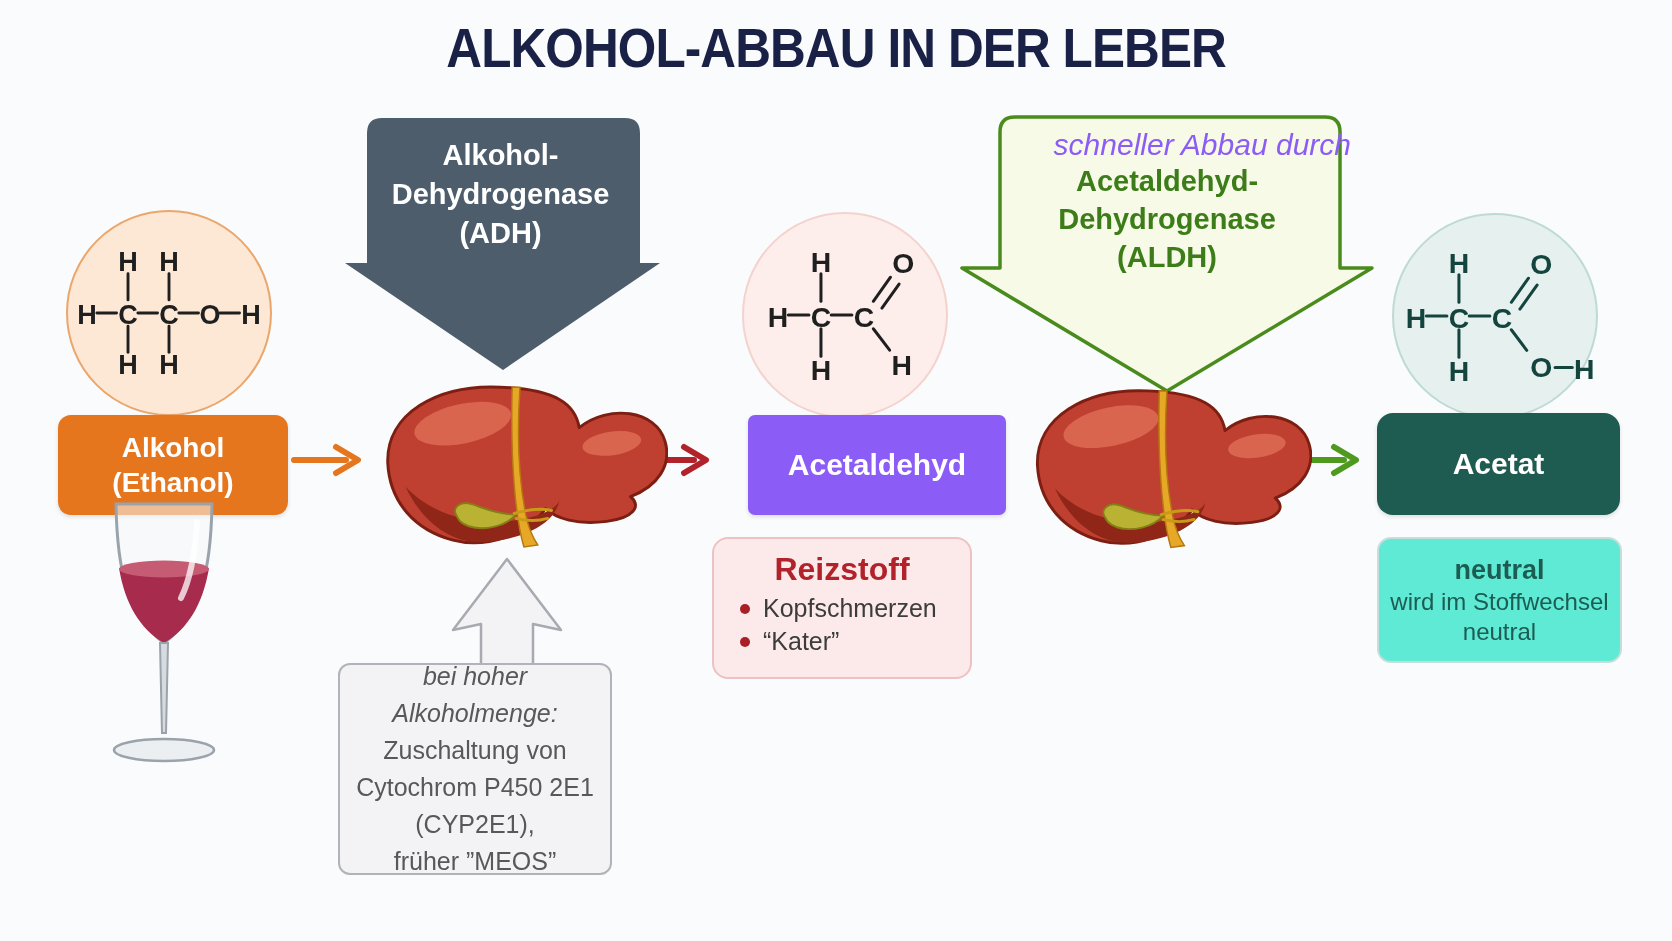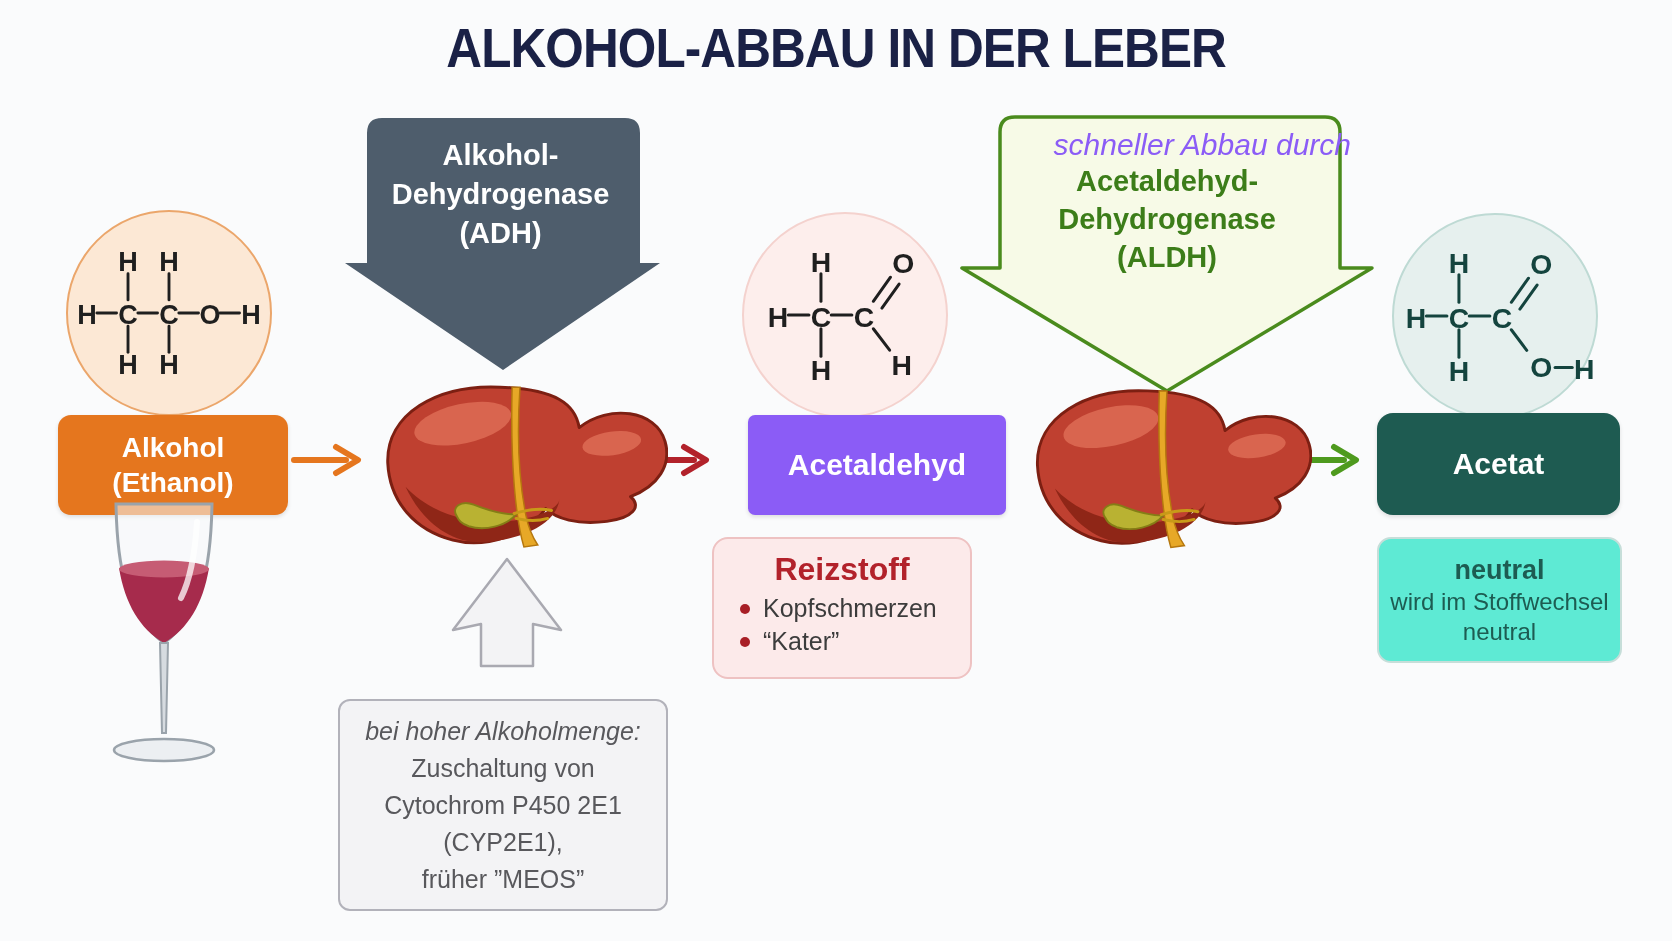--- a/index.html
+++ b/index.html
@@ -68,24 +68,24 @@
     left:1377px; top:537px; width:245px; height:126px;
     background:#5eead4; border:2px solid #c6ded9; border-radius:14px;
     display:flex; flex-direction:column; align-items:center; justify-content:center;
     color:#1d5c52; text-align:center;
   }
   .neutral-title { font-weight:700; font-size:27px; line-height:34px; }
   .neutral-line  { font-size:24px; line-height:30px; }
 
   
   .box-meos {
-    left:338px; top:663px; width:330px; height:212px;
+    left:338px; top:663px; width:274px; height:212px;
     background:#f3f3f5; border:2px solid #b2b2ba; border-radius:12px;
     display:flex; flex-direction:column; align-items:center; justify-content:center;
-    color:#58585c; text-align:center; font-size:25px; line-height:37px;margin-top:36px;
+    color:#58585c; text-align:center; font-size:25px; line-height:37px;
   }
   .meos-italic { font-style:italic; }
 </style>
 </head>
 <body>
 
 <svg width="0" height="0" style="position:absolute" aria-hidden="true">
   <symbol id="liver-art" viewBox="0 0 300 205">
     <path d="M16,92 C14,42 66,12 130,15 C186,17 206,32 210,56 C240,32 288,38 297,70 C304,94 290,115 262,126 C274,136 264,148 238,151 C208,155 186,148 176,138 C158,164 116,179 82,170 C44,160 18,132 16,92 Z" fill="#bf4030" stroke="#7c1f12" stroke-width="3" stroke-linejoin="round"></path>
     <path d="M34,116 C62,146 112,160 164,146 C184,140 190,133 190,128 C188,150 160,168 116,172 C76,175 48,146 34,116 Z" fill="#8f2617"></path>

